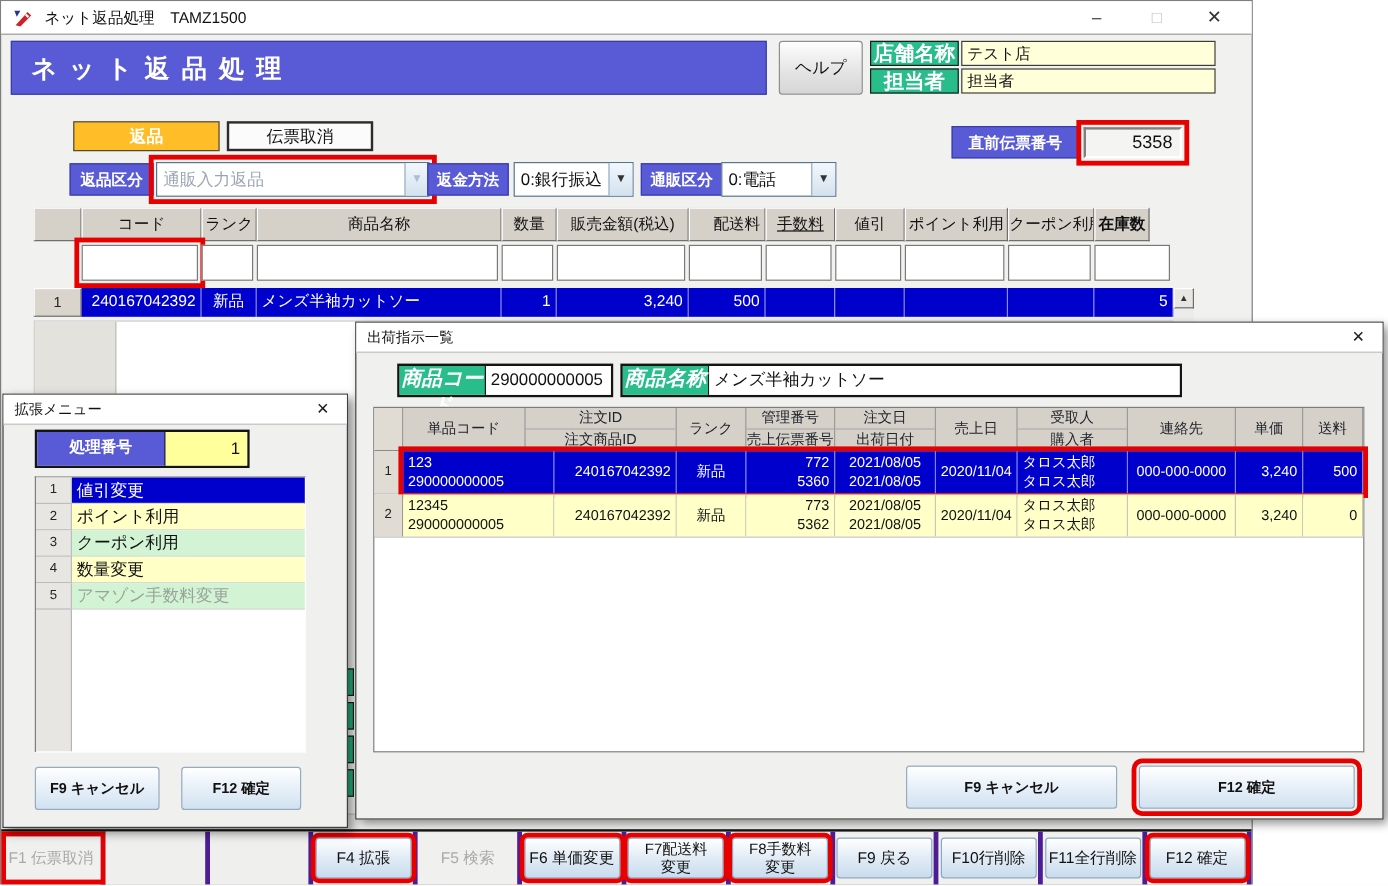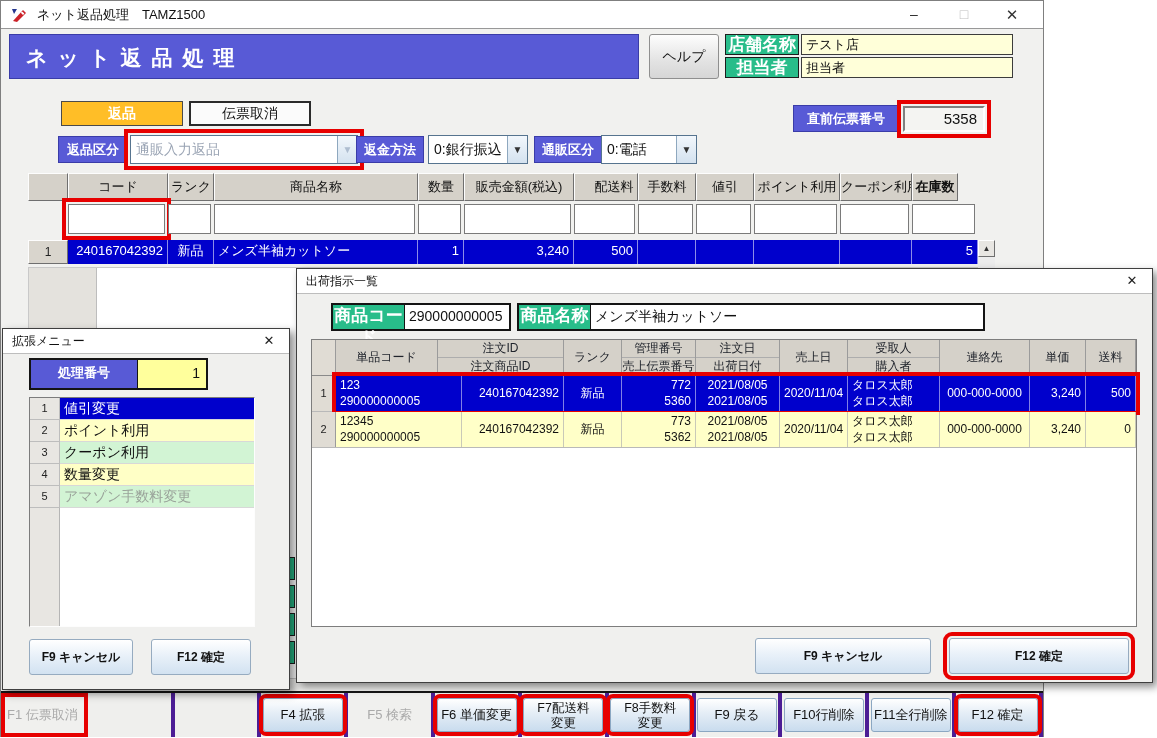--- a/index.html
+++ b/index.html
@@ -99,21 +99,21 @@
   .ptitle { position:absolute; left:0; top:0; width:100%; height:25px; background:#fff;
     border-bottom:1px solid #bdbdbd; font-size:12px; color:#111; line-height:24px; padding-left:9px; }
   .pclose { position:absolute; top:0; right:8px; width:24px; height:24px; text-align:center;
     line-height:24px; font-size:13px; color:#222; }
 
   
   #ship-popup { left:296px; top:268px; width:857px; height:415px; }
   .pairbox { position:absolute; display:flex; border:2px solid #141414; }
   #ship-pair1 { left:34px; top:34px; }
   #ship-pair2 { left:220px; top:34px; }
-  .pairbox .glabel { width:72px; height:24px; line-height:22px; border:none; border-right:1px solid #141414; }
+  .pairbox .glabel { width:72px; height:24px; line-height:22px; border:none; border-right:1px solid #141414;font-style:italic; }
   .pairbox .pval { height:24px; background:#fff; font-size:14px; line-height:22px; padding:0 4px;
     color:#111; white-space:nowrap; overflow:hidden; }
   #ship-pair1 .pval { width:104px; }
   #ship-pair2 .pval { width:392px; }
 
   #ship-table { position:absolute; left:14px; top:70px; width:826px; height:288px; background:#fff;
     border:1px solid #7d7d7d; }
   .phead { display:flex; height:36px; background:#d5d1c9; border-bottom:1px solid #8a8a8a; }
   .ph { border-right:1px solid #9b9b9b; font-size:12px; color:#20242c; text-align:center; }
   .ph div { line-height:17px; border-bottom:none; }
@@ -222,21 +222,21 @@
 
     <div id="grid">
       <div id="grid-header" class="grow">
           <div class="ggutter"></div>
           <div class="gh" style="width: 100px;">コード</div>
           <div class="gh" style="width: 46px;">ランク</div>
           <div class="gh" style="width: 204px;">商品名称</div>
           <div class="gh" style="width: 46px;">数量</div>
           <div class="gh" style="width: 110px;">販売金額(税込)</div>
           <div class="gh" style="width: 64px; padding-left: 16px;">配送料</div>
-          <div class="gh" style="width: 58px;">手数料</div>
+          <div class="gh" style="width: 58px; text-decoration: underline;">手数料</div>
           <div class="gh" style="width: 58px;">値引</div>
           <div class="gh" style="width: 86px;">ポイント利用</div>
           <div class="gh" style="width: 72px;">クーポン利用</div>
           <div class="gh" style="width: 46px; font-weight: bold;">在庫数</div>
         </div>
       <div id="grid-input" class="grow">
           <div class="gig"></div>
           <div class="gi red-box" style="width: 97px;"></div>
           <div class="gi" style="width: 43px;"></div>
           <div class="gi" style="width: 201px;"></div>

